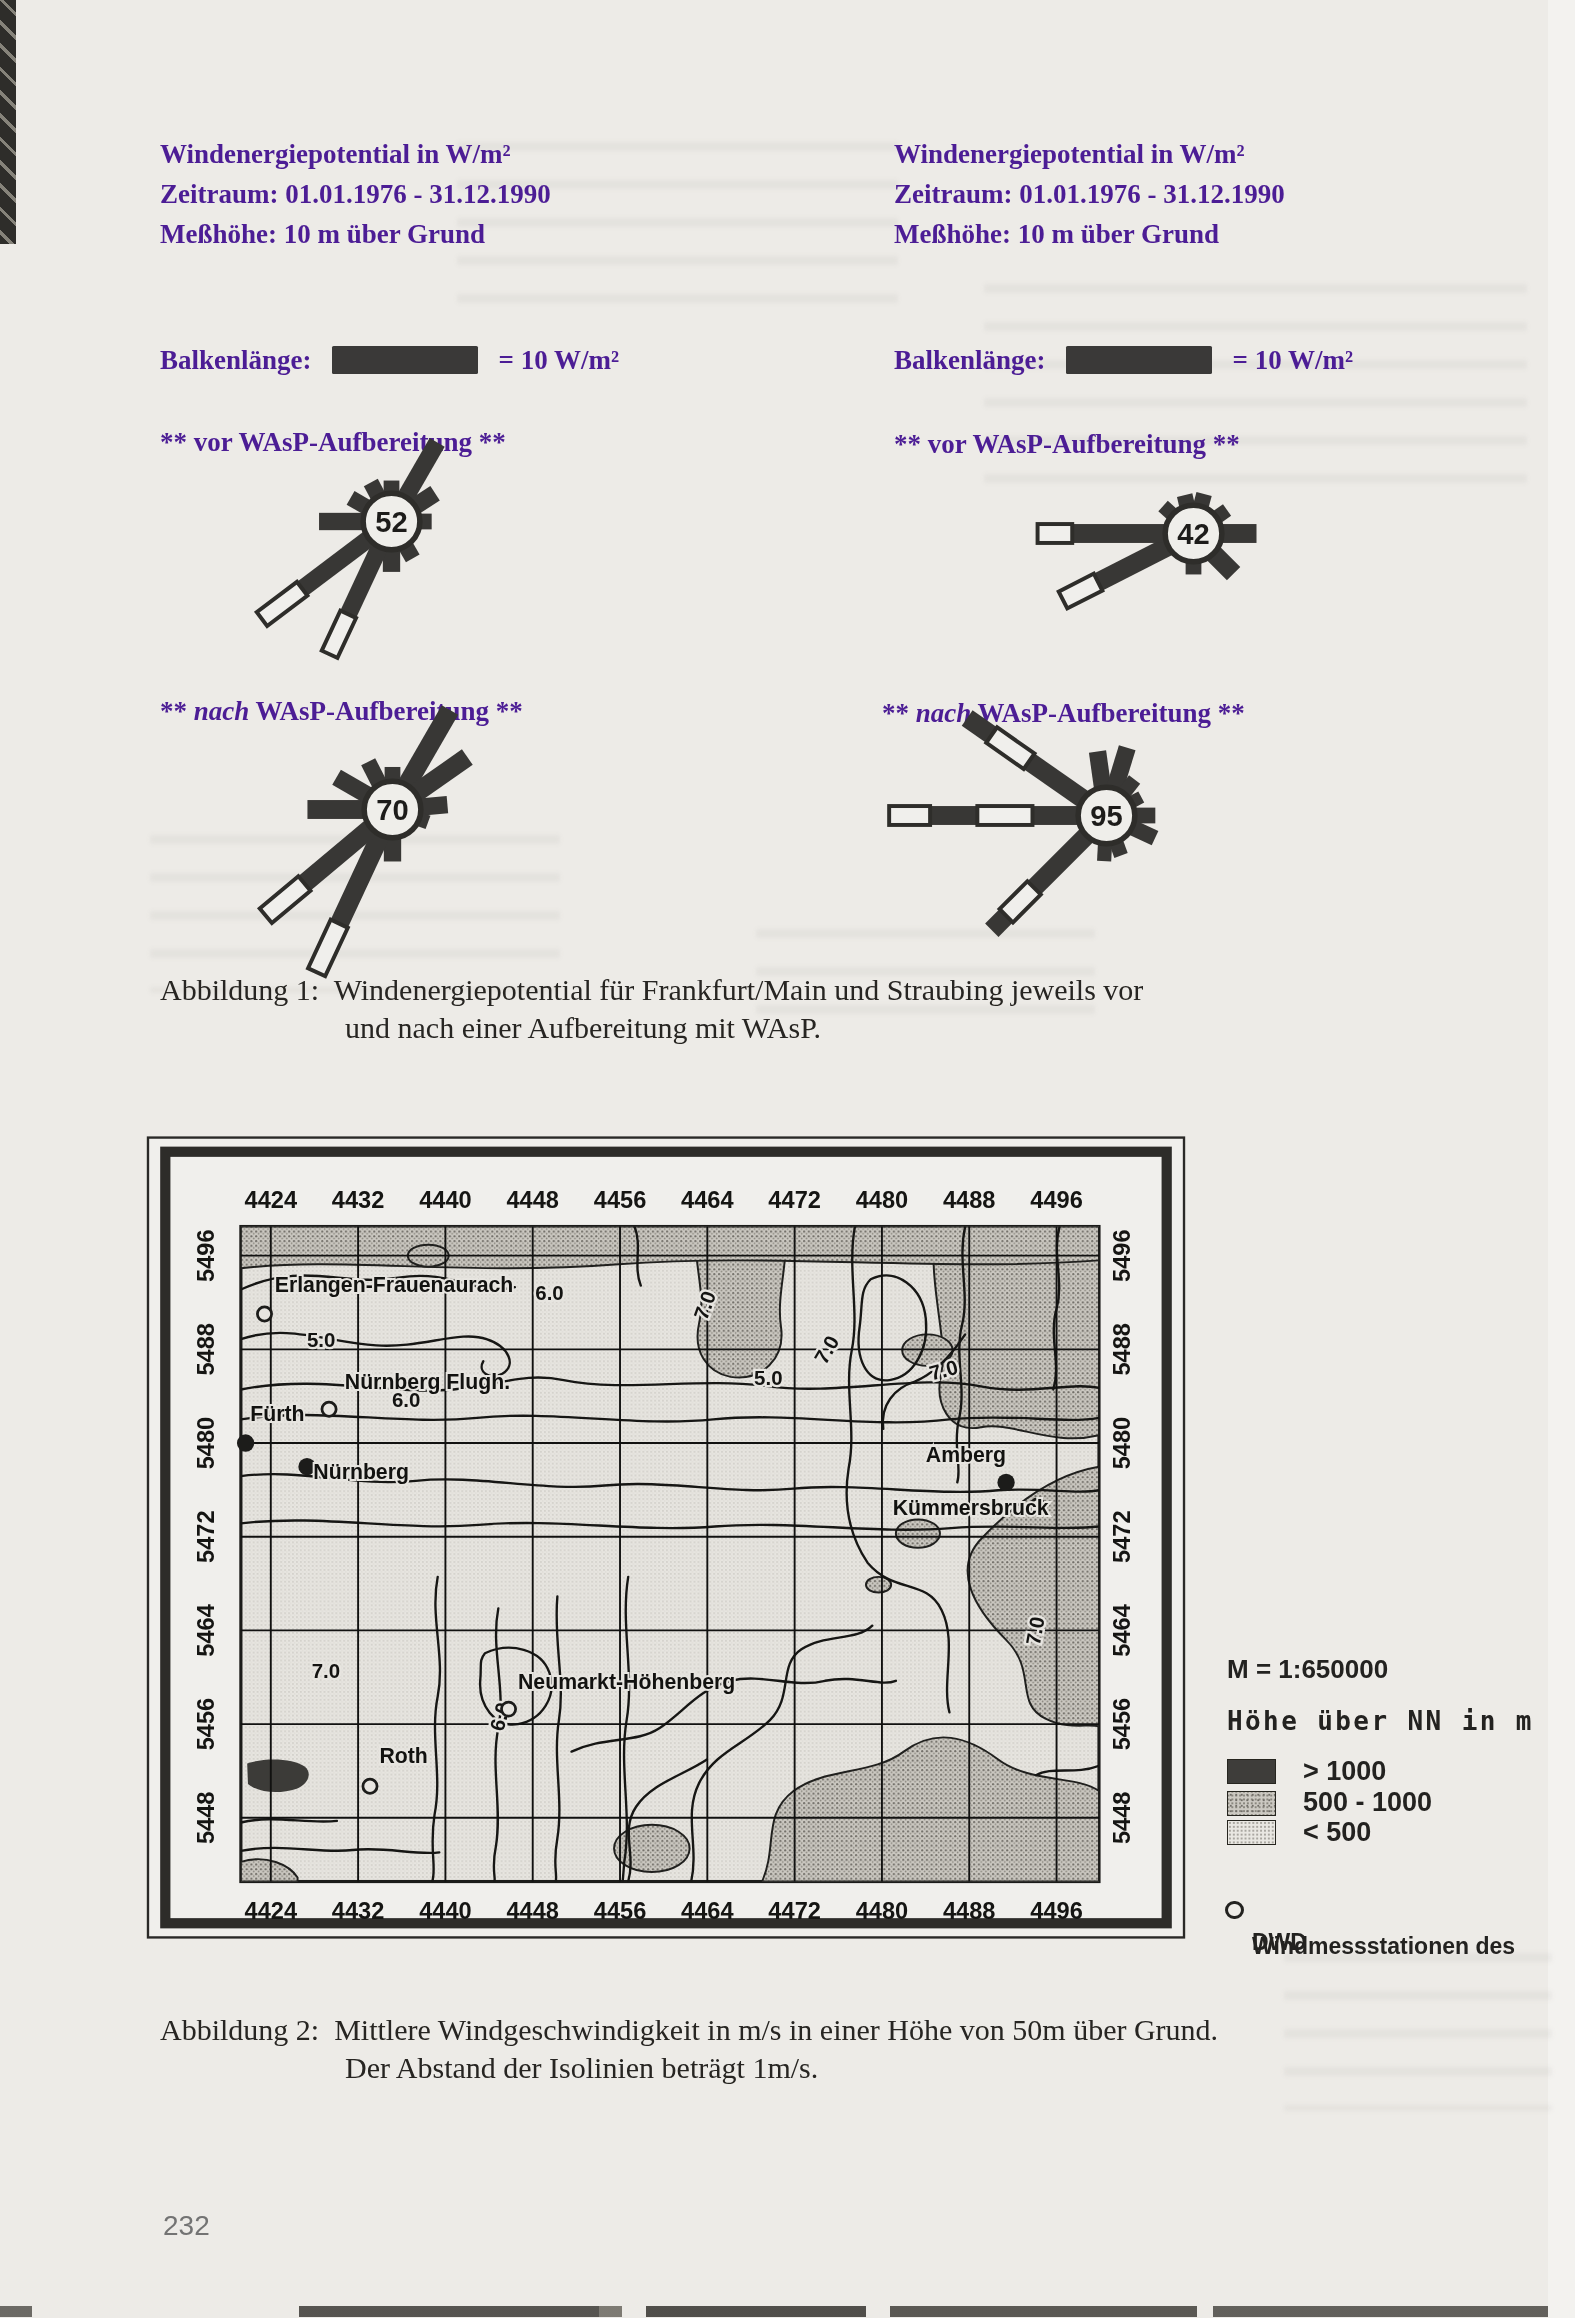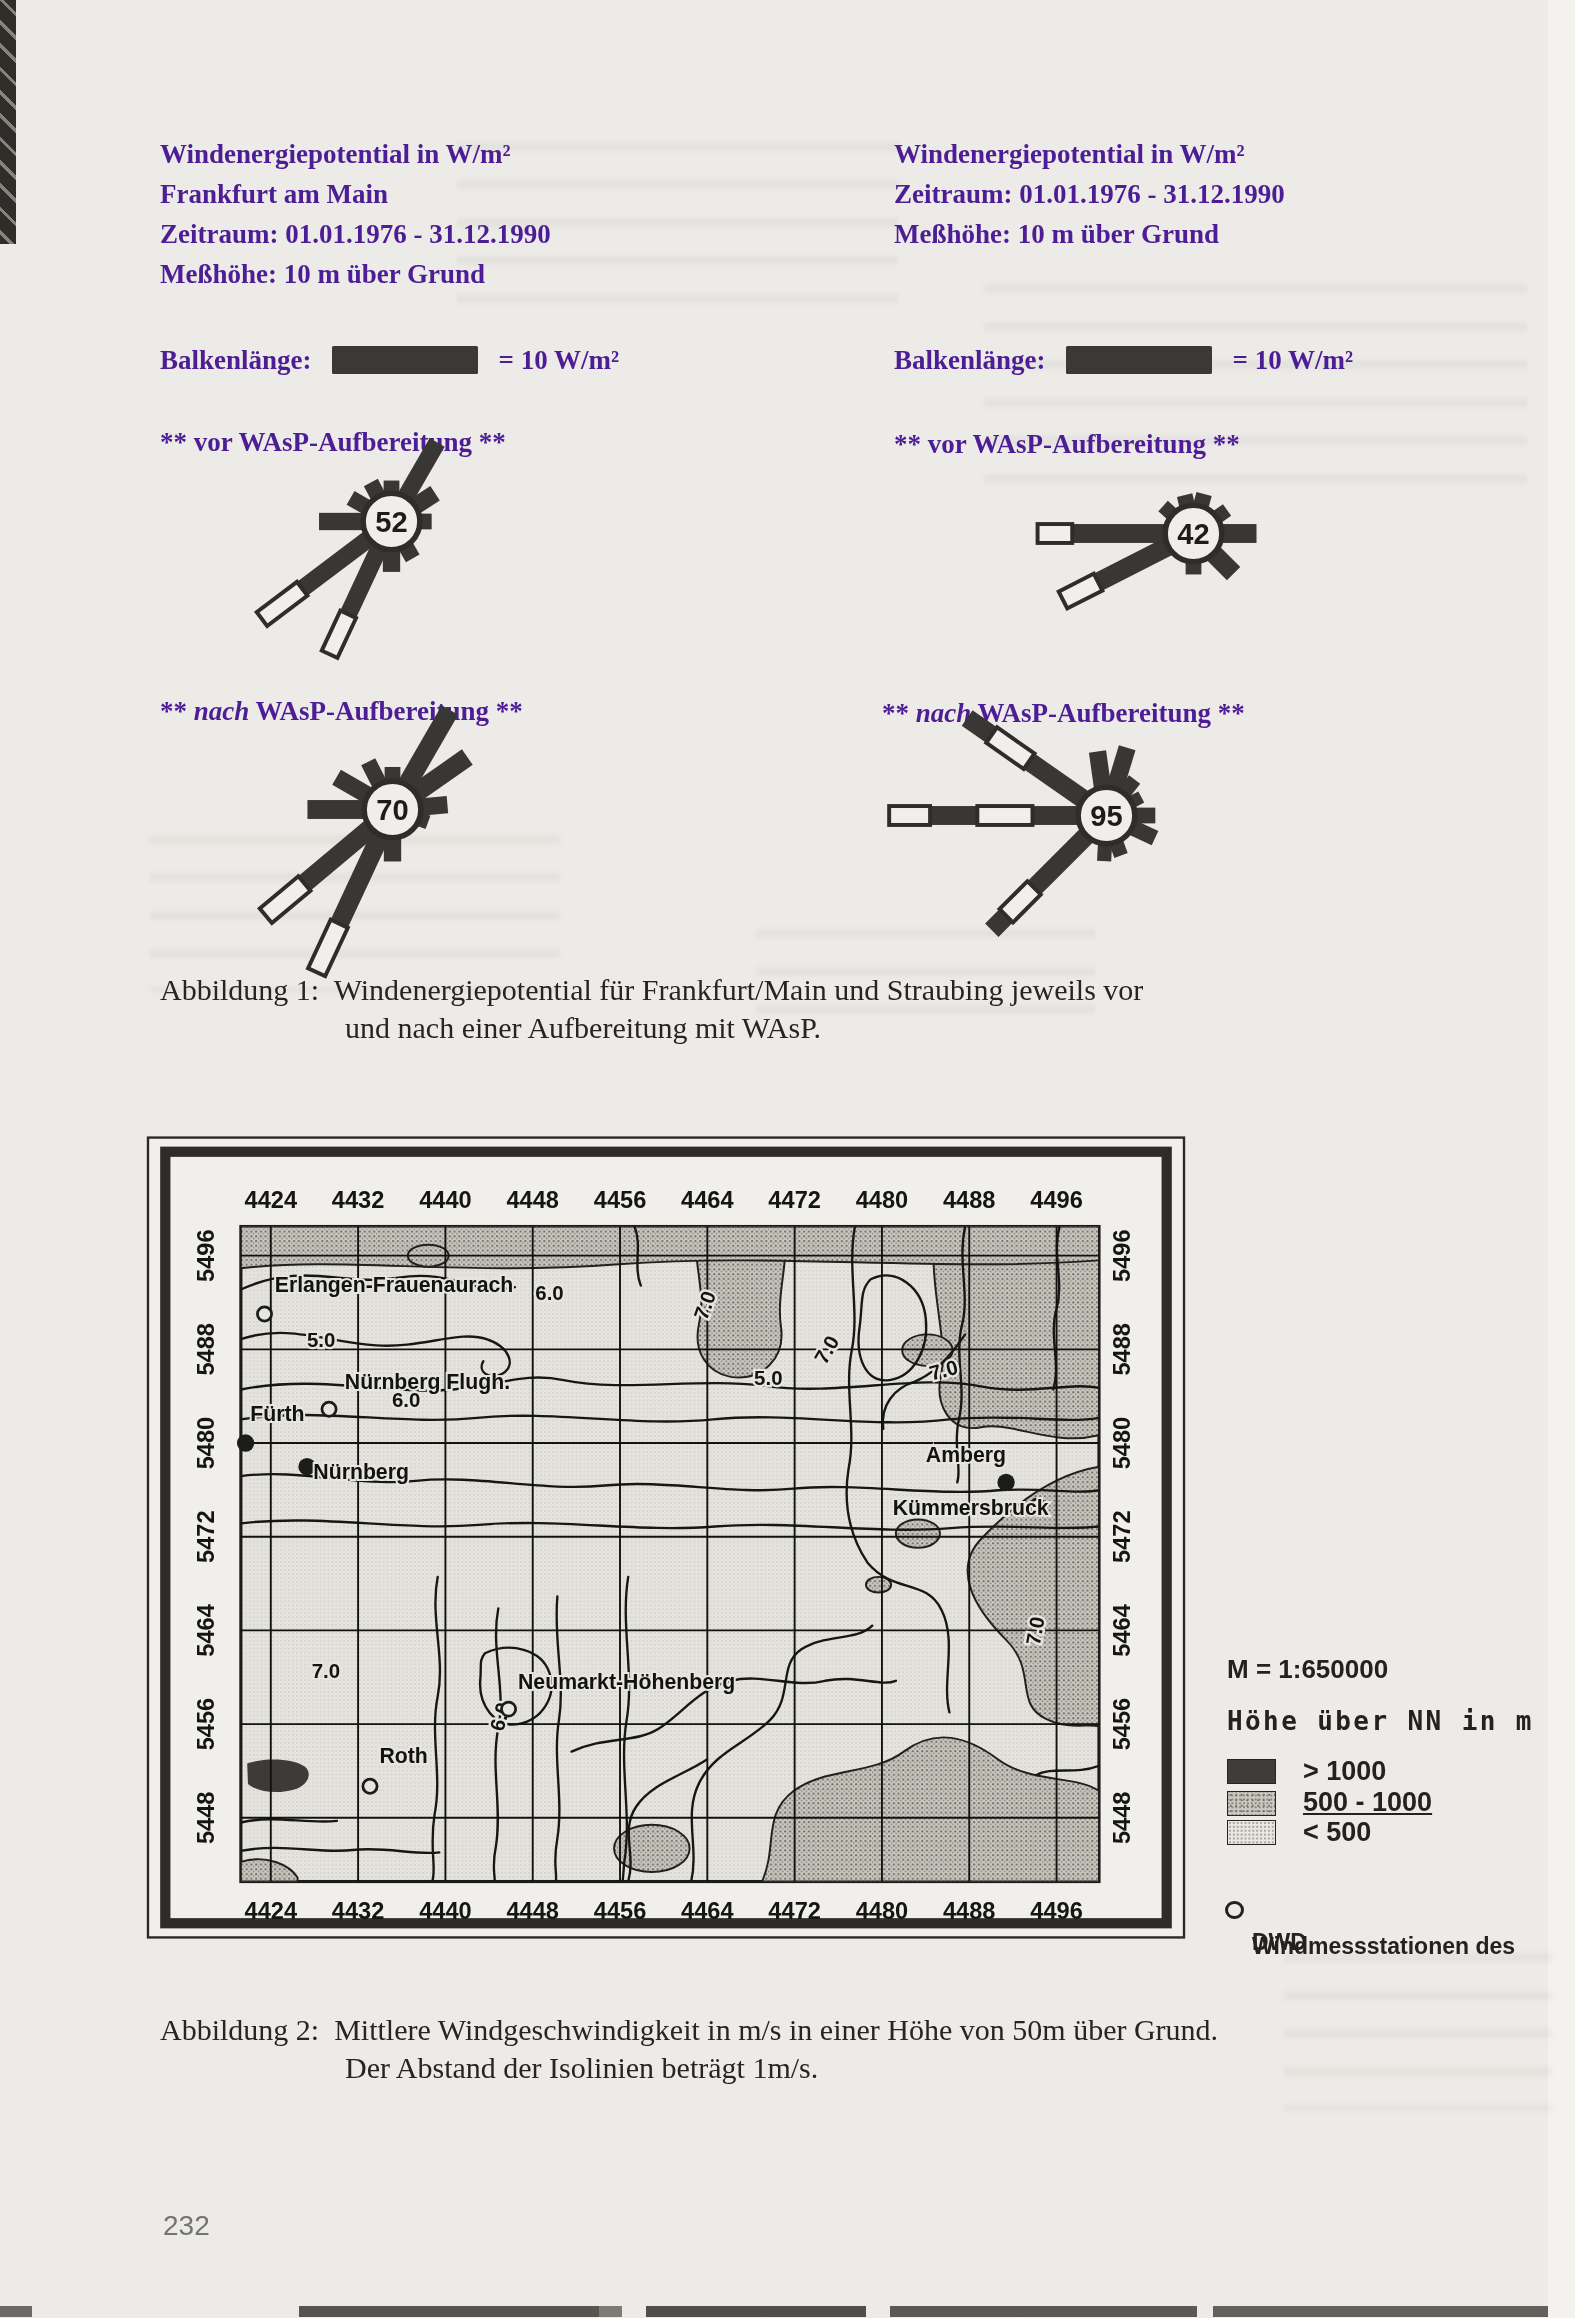--- a/index.html
+++ b/index.html
@@ -34,21 +34,20 @@
 <div class="edge-bottom"></div>
 <div class="edge-right"></div>
 <div class="ghost" style="left:457px;top:142px;width:441px;height:189px;"></div>
 <div class="ghost" style="left:984px;top:284px;width:543px;height:205px;"></div>
 <div class="ghost" style="left:150px;top:835px;width:410px;height:158px;"></div>
 <div class="ghost" style="left:756px;top:929px;width:339px;height:102px;"></div>
 <div class="ghost" style="left:1284px;top:1953px;width:268px;height:158px;"></div>
 
 <div class="abs" style="left:160px;top:134px;">
   <div class="serif-b">Windenergiepotential in W/m²</div>
-  <div class="serif-b">Frankfurt am Main</div>
   <div class="serif-b">Zeitraum: 01.01.1976 - 31.12.1990</div>
   <div class="serif-b">Meßhöhe: 10 m über Grund</div>
 </div>
 
 <div class="abs" style="left:894px;top:134px;">
   <div class="serif-b">Windenergiepotential in W/m²</div>
   <div class="serif-b">Zeitraum: 01.01.1976 - 31.12.1990</div>
   <div class="serif-b">Meßhöhe: 10 m über Grund</div>
 </div>
 
@@ -370,21 +369,21 @@
       </g>
     </svg></div>
 
 <div class="abs legend-scale" style="left:1227px;top:1654px;">M = 1:650000</div>
 <div class="abs legend-height" style="left:1227px;top:1706px;">Höhe über NN in m</div>
 
 <div class="abs" style="left:1227px;top:1759px;width:331px;height:102px;">
   <span class="sw sw-dark" style="top:0px;"></span>
   <span class="abs legend-item-label" style="left:76px;top:-3.2px;">&gt; 1000</span>
   <span class="sw sw-mid" style="top:31.5px;"></span>
-  <span class="abs legend-item-label" style="left:76px;top:28px;text-decoration:underline;">500 - 1000</span>
+  <span class="abs legend-item-label" style="left:76px;top:28px;">500 - 1000</span>
   <span class="sw sw-light" style="top:61px;"></span>
   <span class="abs legend-item-label" style="left:76px;top:58px;">&lt; 500</span>
 </div>
 
 <div class="abs" style="left:1225px;top:1896px;width:339px;">
   <span class="station-circle abs" style="left:0;top:4.7px;"></span>
   <span class="abs legend-station" style="left:27px;top:0;margin-top:36px;">Windmessstationen des</span>
   <span class="abs legend-station" style="left:27px;top:31.5px;">DWD</span>
 </div>
 

